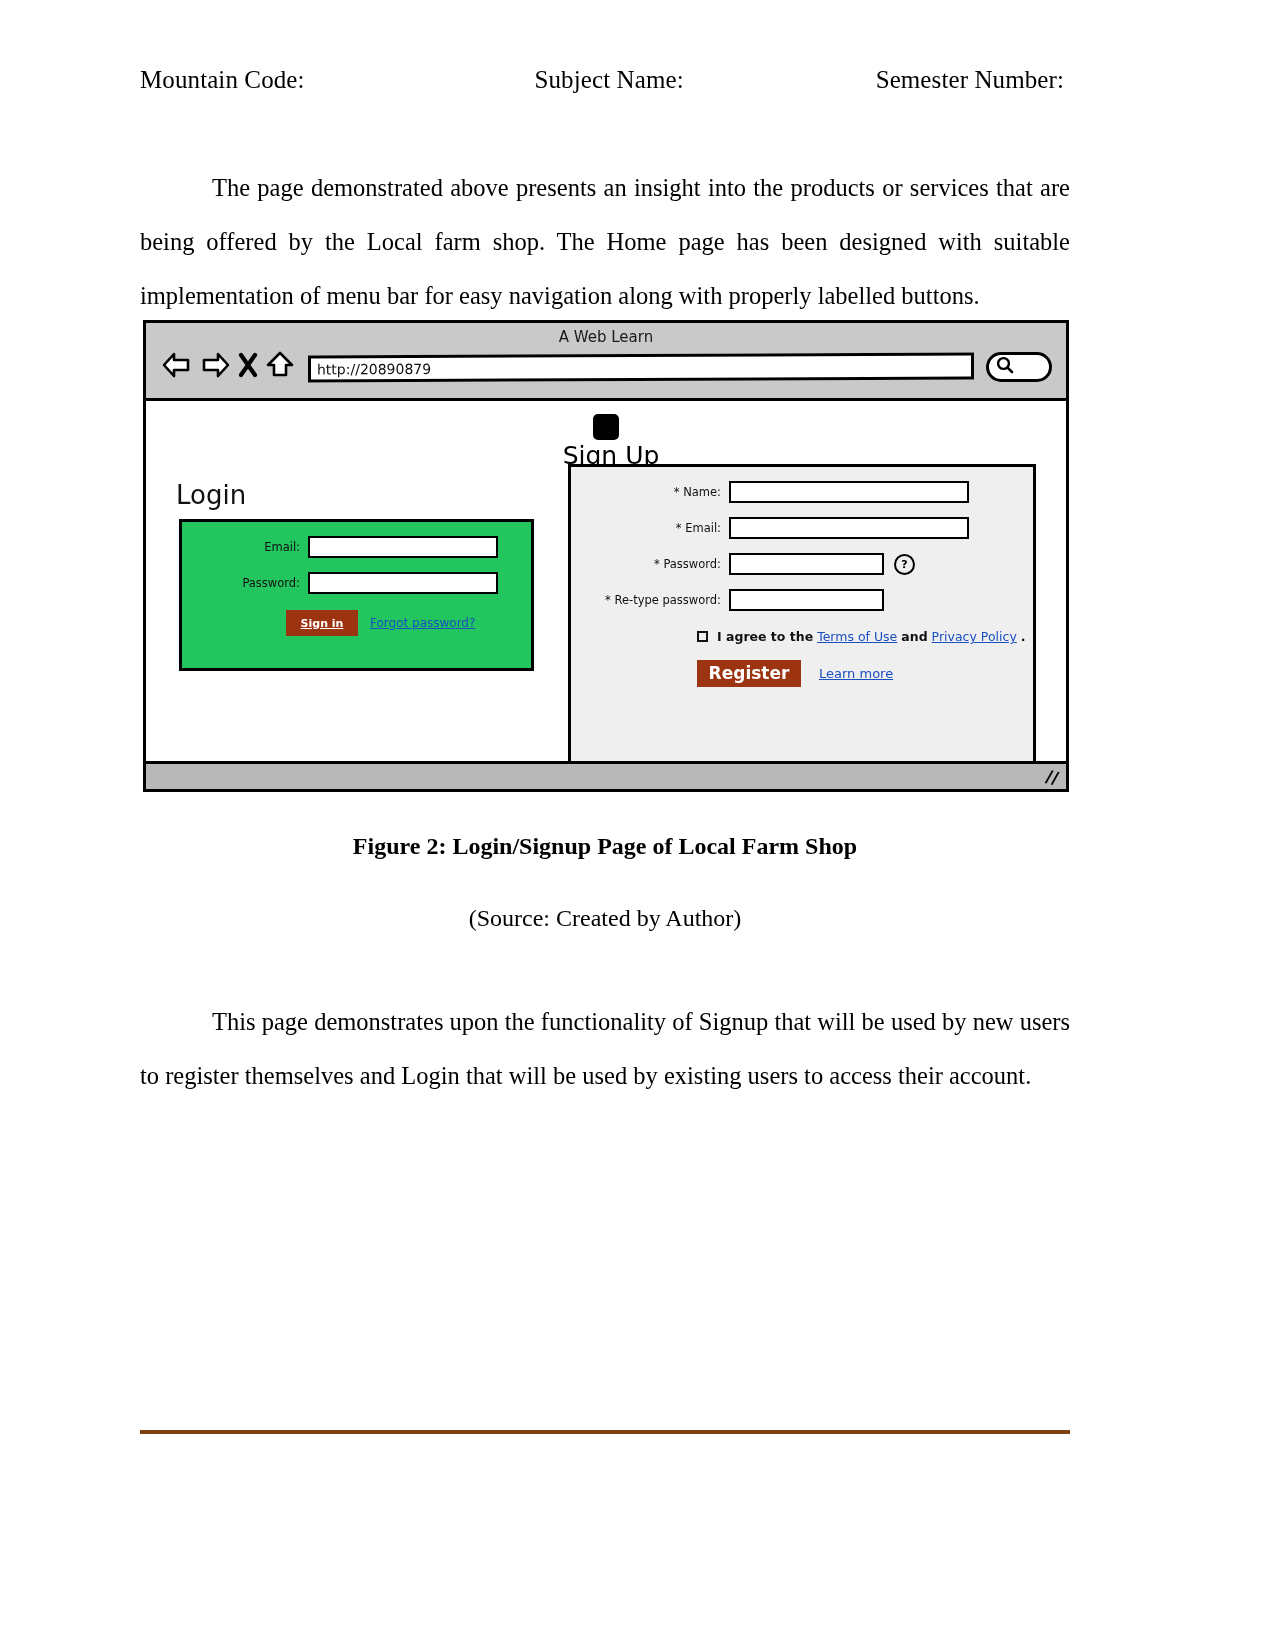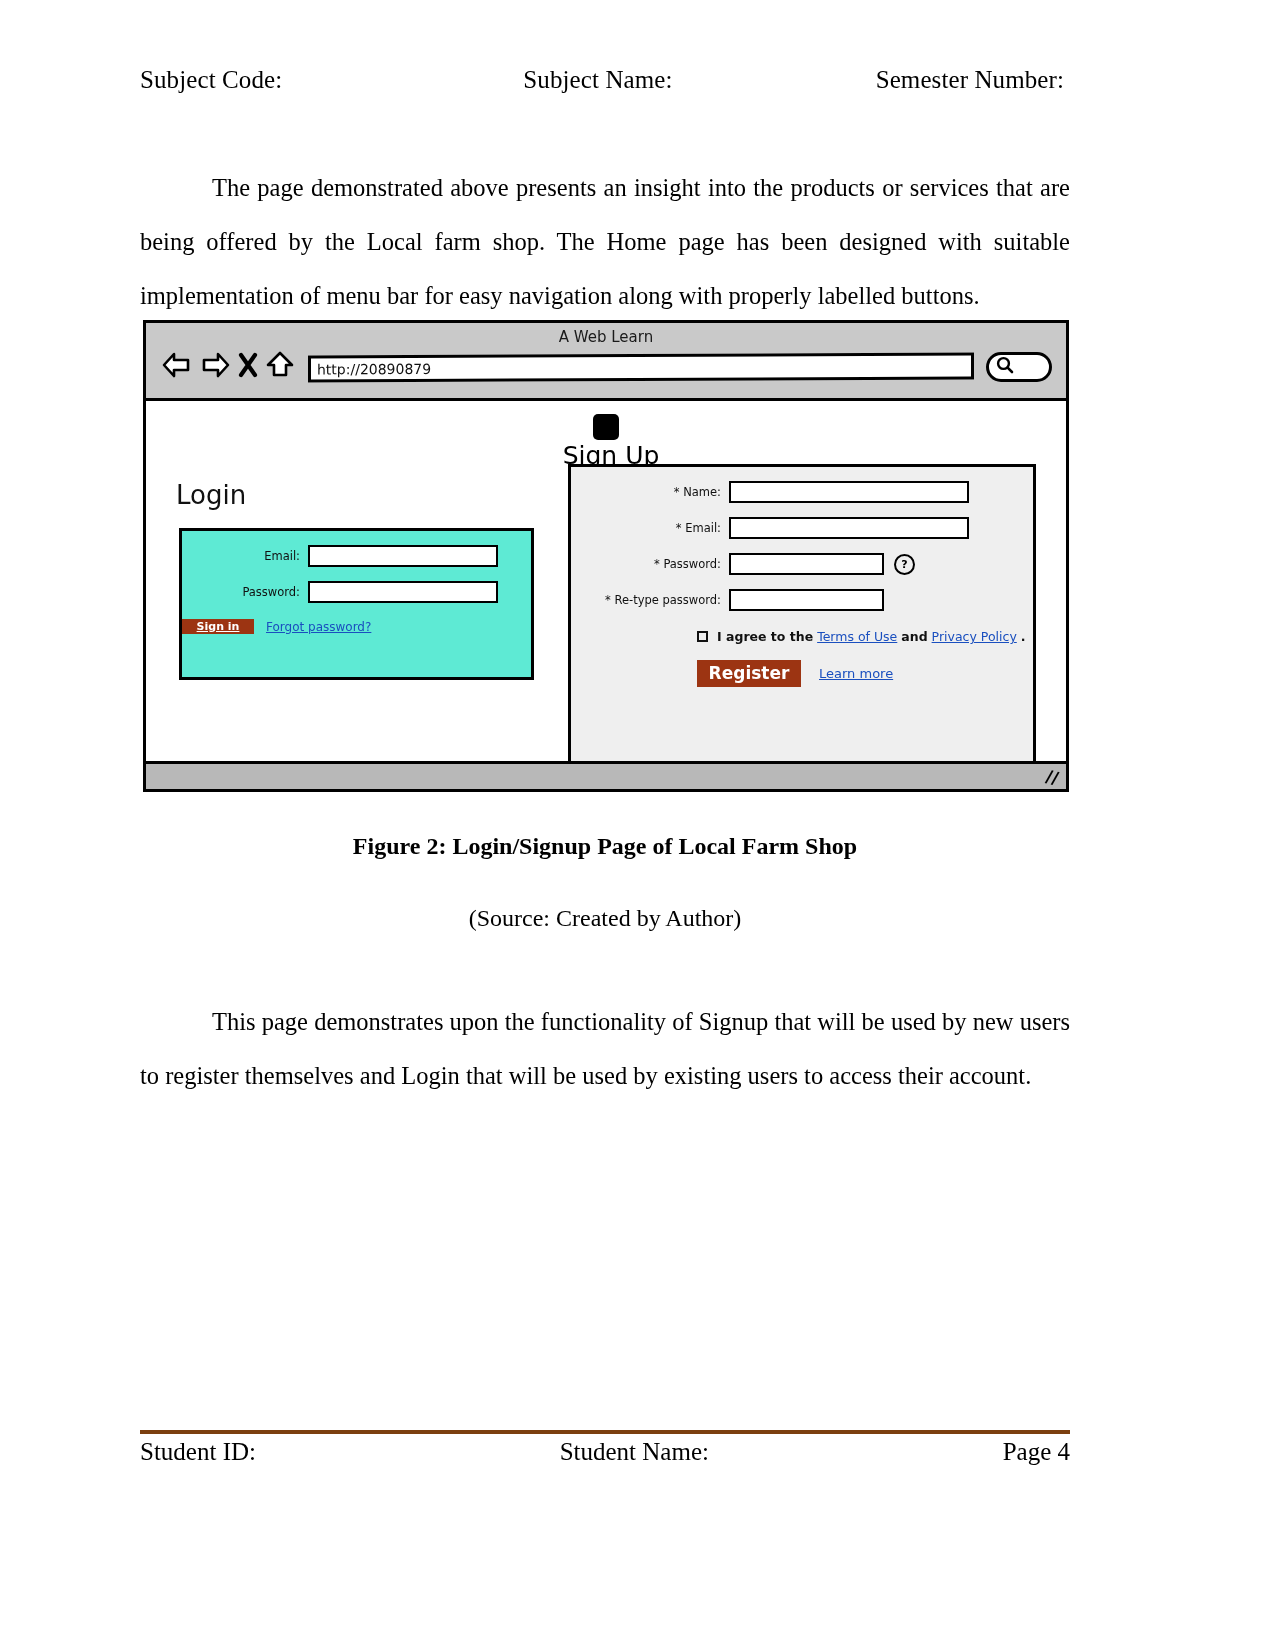--- a/index.html
+++ b/index.html
@@ -170,24 +170,24 @@
     position: absolute;
     left: 30px;
     top: 10px;
     font-family: "DejaVu Sans", sans-serif;
     font-size: 26px;
     color: #111;
   }
   .login-box {
     position: absolute;
     left: 33px;
-    top: 58px;
+    top: 49px;
     width: 355px;
     height: 152px;
-    background: #5eead4;
+    background: #22c55e;
     border: 3px solid #000;
     box-sizing: border-box;
   }
   .signup-box {
     position: absolute;
     left: 422px;
     top: -6px;
     width: 468px;
     height: 318px;
     background: #efefef;
@@ -251,21 +251,21 @@
     color: #ffffff;
     font-family: "DejaVu Sans", sans-serif;
     font-weight: bold;
     text-align: center;
     line-height: 1;
     display: flex;
     align-items: center;
     justify-content: center;
   }
   .login-box .btn-primary {
-    width: 72px; height: 15px; font-size: 11px;  text-decoration: underline;
+    width: 72px; height: 26px; font-size: 11px; margin-left: 104px; text-decoration: underline;
   }
   .signup-box .btn-primary {
     width: 104px; height: 27px; font-size: 17px; margin-left: 126px;
   }
   .link {
     color: #1a4fbf;
     text-decoration: underline;
     font-family: "DejaVu Sans", sans-serif;
   }
   .login-box .link { font-size: 12px; margin-left: 12px; }
@@ -341,21 +341,21 @@
     font-size: 25px;
   }
   .doc-footer .f-mid { margin-left: 10px; }
 </style>
 </head>
 <body>
 
 <div class="page">
 
   <div class="doc-header">
-    <span>Subject Code:</span>
+    <span>Mountain Code:</span>
     <span class="h-mid">Subject Name:</span>
     <span class="h-right">Semester Number:</span>
   </div>
 
   <p class="para indent" id="para-1">The page demonstrated above presents an insight into the products or services that are being offered by the Local farm shop. The Home page has been designed with suitable implementation of menu bar for easy navigation along with properly labelled buttons.</p>
 
   <div class="figure">
     <div class="browser">
 
       <div class="browser-chrome">
@@ -465,19 +465,14 @@
       </div>
     </div>
   </div>
 
   <div class="caption" id="fig-caption">Figure 2: Login/Signup Page of Local Farm Shop</div>
   <div class="caption" id="fig-source">(Source: Created by Author)</div>
 
   <p class="para indent" id="para-2">This page demonstrates upon the functionality of Signup that will be used by new users to register themselves and Login that will be used by existing users to access their account.</p>
 
   <div class="footer-rule"></div>
-  <div class="doc-footer">
-    <span>Student ID:</span>
-    <span class="f-mid">Student Name:</span>
-    <span>Page 4</span>
-  </div>
 
 </div>
 
 </body></html>

